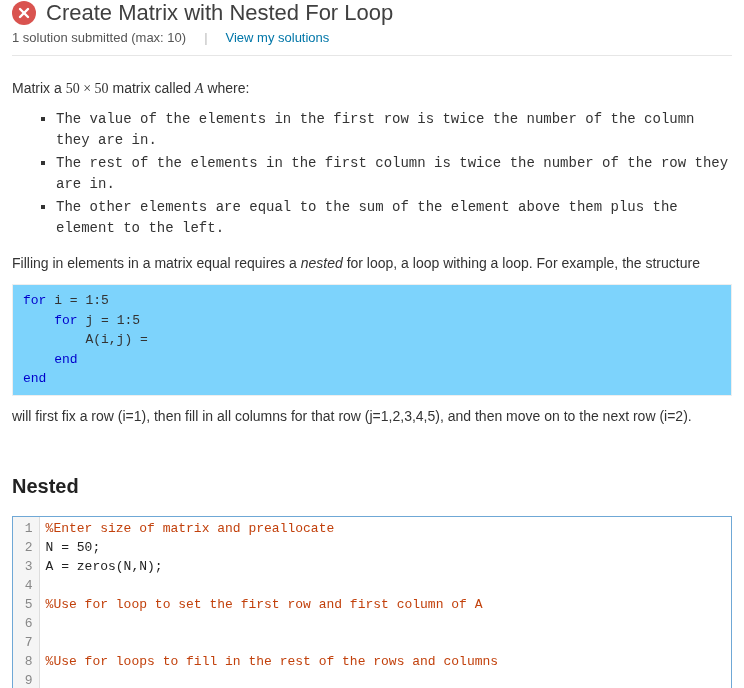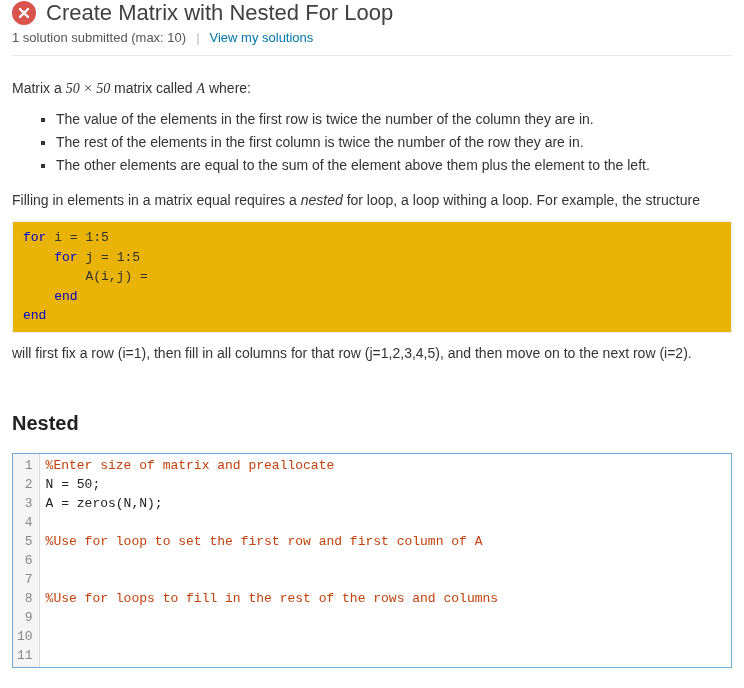--- a/index.html
+++ b/index.html
@@ -32,39 +32,39 @@
     font-size: 22px;
     font-weight: 400;
     color: #404040;
   }
   .subhead {
     margin-top: 4px;
     font-size: 13px;
     color: #555;
     display: flex;
     align-items: center;
-    gap: 10px;
+    gap: 18px;
     padding-bottom: 10px;
     border-bottom: 1px solid #e6e6e6;
   }
   .divider { color: #bbb; }
   .link { color: #0076a8; cursor: pointer; }
   .content { margin-top: 22px; line-height: 1.5; }
   .content p { margin: 0 0 10px 0; }
   .content ul {
     margin: 4px 0 14px 0;
     padding-left: 44px;
     list-style-type: square;
   }
-  .content li { margin: 2px 0; color: #333; }
+  .content li { margin: 2px 0; color: #333; font-family: Liberation Mono, monospace; }
   .ital { font-style: italic; }
-  .math { font-family: "Times New Roman", serif; font-style: italic; }
+  .math { font-family: "Times New Roman", serif; }
   .mathit { font-family: "Times New Roman", serif; font-style: italic; }
   .codeblock {
-    background: #eab308;
+    background: #7dd3fc;
     border: 1px solid #eee;
     padding: 6px 10px;
     font-family: "Courier New", monospace;
     font-size: 13px;
     line-height: 1.5;
     white-space: pre;
     color: #333;
     margin: 6px 0 10px 0;
   }
   .kw { color: #0000cc; }

